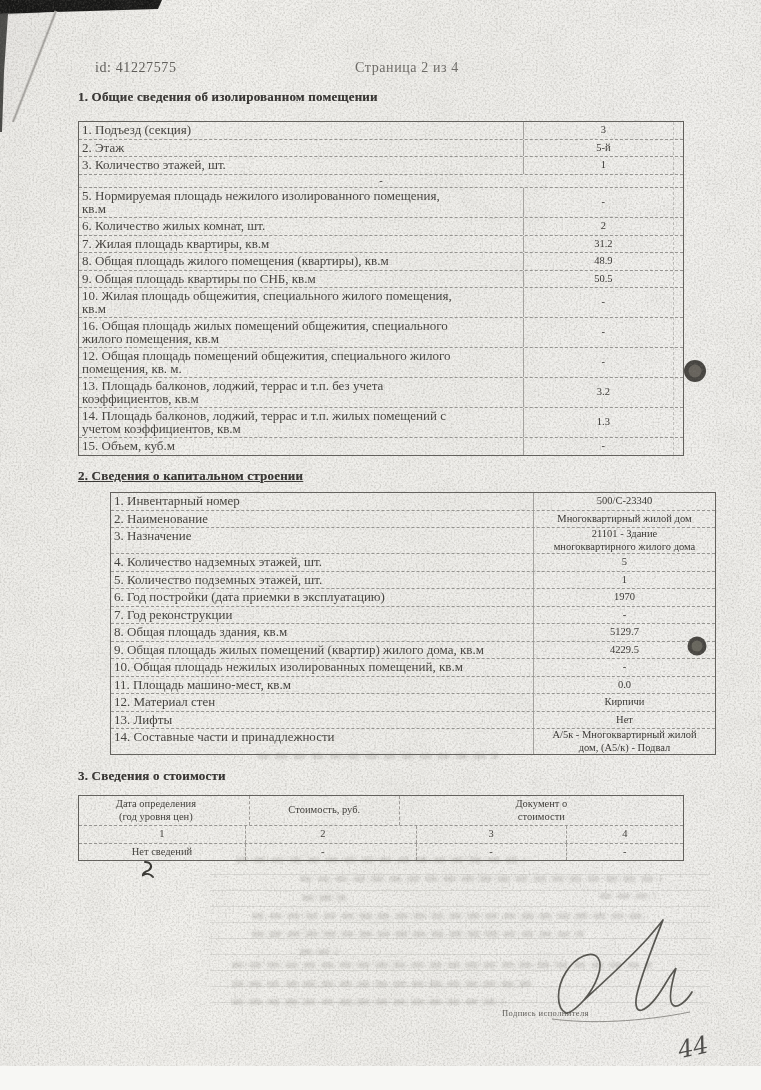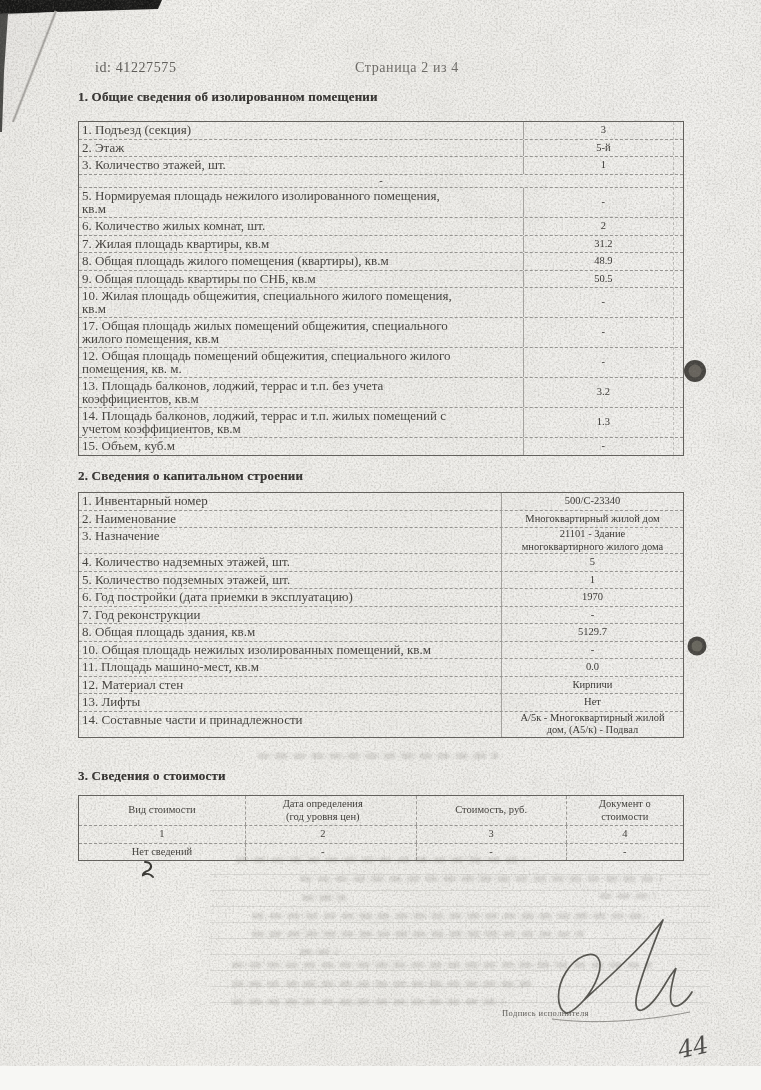--- a/index.html
+++ b/index.html
@@ -5,23 +5,23 @@
   html,body{margin:0;padding:0;}
   body{width:761px;height:1090px;background:#d9d8d4;font-family:"Liberation Serif","DejaVu Serif",serif;}
   .page{position:relative;width:761px;height:1090px;overflow:hidden;color:#3b3936;
         background:linear-gradient(93deg,#edece8 0%,#f2f1ed 25%,#efeeea 55%,#f1f0ed 85%,#eeede9 100%);}
   .content{position:absolute;inset:0;filter:blur(0.18px);}
   .meta{position:absolute;font-size:14px;color:#5d5b57;letter-spacing:.6px;}
   #docid{left:95px;top:60px;}
   #pageno{left:355px;top:60px;color:#6b6965;}
   .sec-title{position:absolute;left:78px;width:604px;text-align:left;font-weight:bold;
              font-size:13px;color:#343230;letter-spacing:.2px;text-shadow:0 0 .5px rgba(60,58,54,.55);}
-  #title1{top:89px;} #title2{top:468px;} #title3{top:768px;}
+  #title1{top:89px;} #title2{top:468px;text-decoration:underline;} #title3{top:768px;}
   .tbl{position:absolute;left:78px;width:604px;border:1.2px solid #605e5a;background:rgba(255,255,255,.04);}
-  #t1{top:121px;} #t2{top:492px;}
+  #t1{top:121px;} #t2{top:492px;margin-left:32px;}
   .krow{display:flex;align-items:stretch;}
   .krow + .krow{border-top:1px dashed rgba(92,90,86,.6);}
   .kl{padding:2px 4px 2px 3px;font-size:13px;line-height:12.5px;white-space:pre-line;
       border-right:1px solid rgba(92,90,86,.5);color:#403e3a;font-family:Liberation Serif, serif;}
   #t1 .kl{flex:0 0 72.3%;} #t2 .kl{flex:0 0 68.7%;}
   .kv{flex:1;display:flex;align-items:center;justify-content:center;text-align:center;
       font-size:10.5px;line-height:12.5px;white-space:pre-line;color:#34322f;}
   .innerline{position:absolute;top:0;bottom:0;left:594px;width:0;border-left:1px dashed rgba(92,90,86,.3);}
   #t3{position:absolute;left:78px;top:795px;width:604px;border:1.2px solid #605e5a;}
   .t3row{display:flex;align-items:stretch;}
@@ -84,21 +84,21 @@
         <div class="krow">
           <div class="kl">9. Общая площадь квартиры по СНБ, кв.м</div>
           <div class="kv">50.5</div>
         </div>
         <div class="krow">
           <div class="kl">10. Жилая площадь общежития, специального жилого помещения,
 кв.м</div>
           <div class="kv">-</div>
         </div>
         <div class="krow">
-          <div class="kl">17. Общая площадь жилых помещений общежития, специального
+          <div class="kl">16. Общая площадь жилых помещений общежития, специального
 жилого помещения, кв.м</div>
           <div class="kv">-</div>
         </div>
         <div class="krow">
           <div class="kl">12. Общая площадь помещений общежития, специального жилого
 помещения, кв. м.</div>
           <div class="kv">-</div>
         </div>
         <div class="krow">
           <div class="kl">13. Площадь балконов, лоджий, террас и т.п. без учета
@@ -145,20 +145,24 @@
         </div>
         <div class="krow">
           <div class="kl">7. Год реконструкции</div>
           <div class="kv">-</div>
         </div>
         <div class="krow">
           <div class="kl">8. Общая площадь здания, кв.м</div>
           <div class="kv">5129.7</div>
         </div>
         <div class="krow">
+          <div class="kl">9. Общая площадь жилых помещений (квартир) жилого дома, кв.м</div>
+          <div class="kv">4229.5</div>
+        </div>
+        <div class="krow">
           <div class="kl">10. Общая площадь нежилых изолированных помещений, кв.м</div>
           <div class="kv">-</div>
         </div>
         <div class="krow">
           <div class="kl">11. Площадь машино-мест, кв.м</div>
           <div class="kv">0.0</div>
         </div>
         <div class="krow">
           <div class="kl">12. Материал стен</div>
           <div class="kv">Кирпичи</div>
@@ -170,21 +174,20 @@
         <div class="krow">
           <div class="kl">14. Составные части и принадлежности</div>
           <div class="kv">А/5к - Многоквартирный жилой
 дом, (А5/к) - Подвал</div>
         </div>
       </div>
 
     <div class="sec-title" id="title3">3. Сведения о стоимости</div>
     <div id="t3">
         <div class="t3row">
-          <div class="t3c c1">Вид стоимости</div>
           <div class="t3c c2">Дата определения
 (год уровня цен)</div>
           <div class="t3c c3">Стоимость, руб.</div>
           <div class="t3c c4">Документ о
 стоимости</div>
         </div>
         <div class="t3row">
           <div class="t3c c1">1</div>
           <div class="t3c c2">2</div>
           <div class="t3c c3">3</div>

